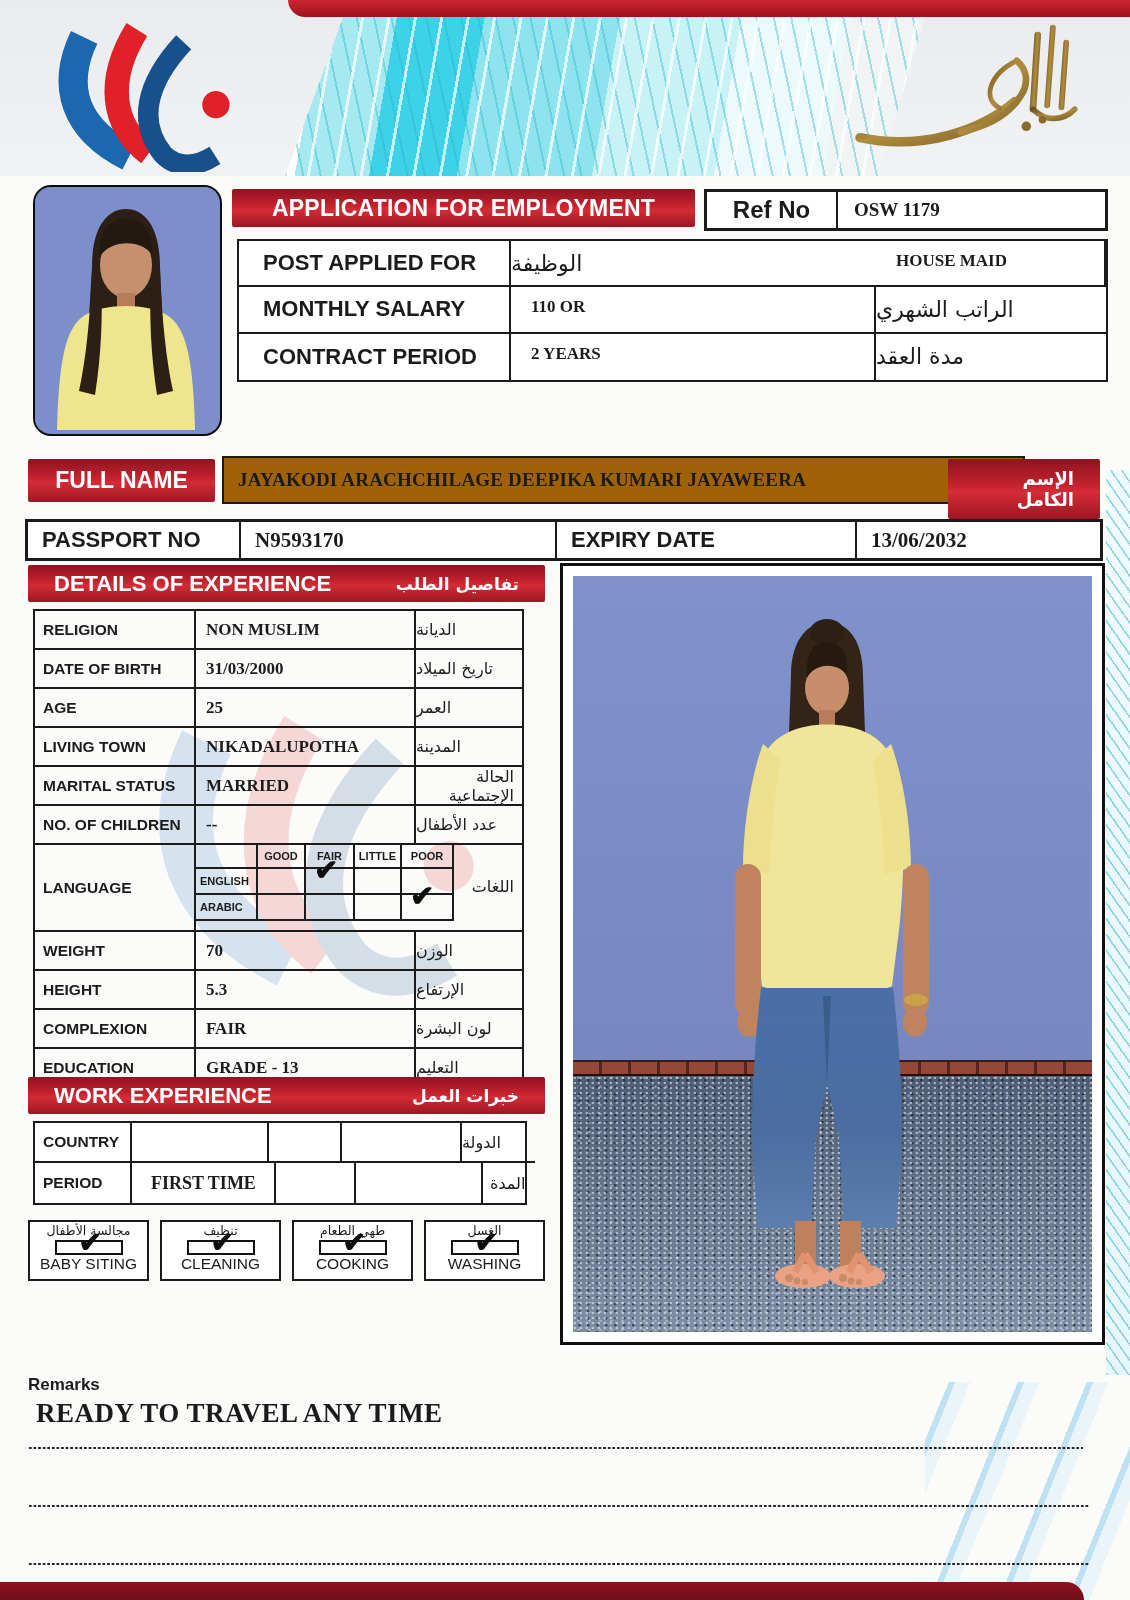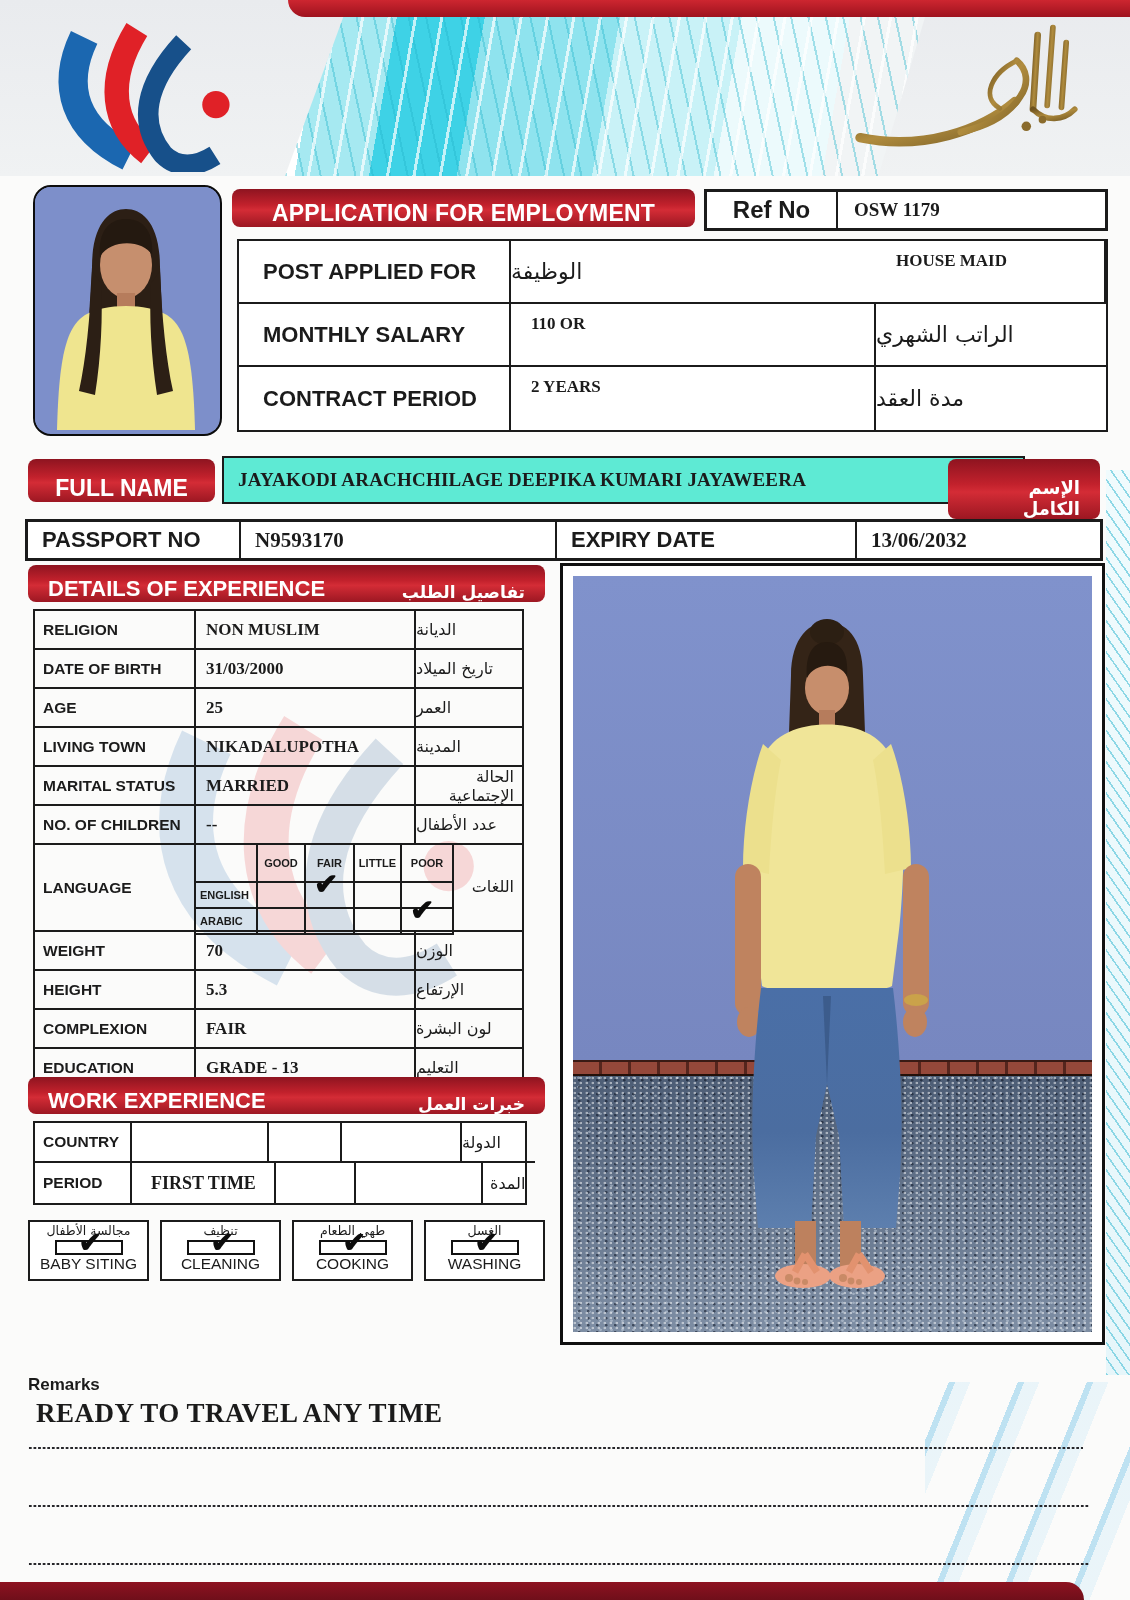--- a/index.html
+++ b/index.html
@@ -20,67 +20,67 @@
     background:
       repeating-linear-gradient(55deg, rgba(61,187,211,.55) 0 1.6px, rgba(61,187,211,0) 1.6px 9px),
       linear-gradient(#f0fbfd,#e6f6fa);}
   .br-stripes{position:absolute;left:925px;top:1382px;width:205px;height:218px;
     background:repeating-linear-gradient(112deg, rgba(255,255,255,0) 0 22px, rgba(140,205,235,.55) 22px 28px,
                rgba(190,228,246,.28) 28px 42px, rgba(255,255,255,0) 42px 64px);}
   .bottombar{position:absolute;left:0;top:1582px;width:1084px;height:18px;
     background:linear-gradient(180deg,#8e1220,#6f0f1a);border-radius:0 26px 0 0;}
   
   .redgrad{background:linear-gradient(180deg,#8e1420 0%,#c2212c 42%,#d42c36 55%,#9c1722 100%);}
-  .banner{position:absolute;display:flex;align-items:flex-end;justify-content:space-between;
-          color:#fff;font-weight:bold;border-radius:8px;padding:0 20px;box-sizing:border-box;}
+  .banner{position:absolute;display:flex;align-items:center;justify-content:space-between;
+          color:#fff;font-weight:bold;border-radius:2px;padding:0 26px;box-sizing:border-box;}
   .serif{font-family:"Liberation Serif","DejaVu Serif",serif;font-weight:bold;}
   .ar{font-family:"DejaVu Sans",sans-serif;direction:rtl;}
   .cell{display:flex;align-items:center;box-sizing:border-box;}
   .bdr{border-right:2px solid #1b1b1b;}
   .check{font-weight:bold;color:#0c0c0c;line-height:1;}
   
   .photo-box{position:absolute;left:33px;top:185px;width:185px;height:247px;border:2.5px solid #0c0c0c;
              border-radius:18px;overflow:hidden;background:#7d8fca;}
   
   .app-banner{left:232px;top:189px;width:463px;height:38px;justify-content:center;font-size:23px;letter-spacing:.2px;}
   .ref-box{position:absolute;left:704px;top:189px;width:404px;height:42px;border:3px solid #1b1b1b;
            background:#fff;display:grid;grid-template-columns:131px 1fr;box-sizing:border-box;}
   .ref-label{font-size:24px;font-weight:bold;justify-content:center;border-right:2.5px solid #1b1b1b;}
   .ref-value{font-size:19px;padding-left:16px;}
   
-  .post-table{position:absolute;left:237px;top:239px;width:871px;height:193px;border:2.5px solid #1b1b1b;
+  .post-table{position:absolute;left:237px;top:239px;width:871px;height:143px;border:2.5px solid #1b1b1b;
               background:#fff;display:grid;grid-template-rows:1fr 1fr 1fr;box-sizing:border-box;}
   .post-row{display:grid;grid-template-columns:272px 1fr 230px;border-bottom:2.5px solid #1b1b1b;}
   .post-row:last-child{border-bottom:none;}
   .post-label{font-size:22px;font-weight:bold;padding-left:24px;border-right:2.5px solid #1b1b1b;}
   .post-value{font-size:17px;padding-left:20px;align-items:flex-start !important;padding-top:10px;border-right:2.5px solid #1b1b1b;}
   .post-arabic{font-size:22px;justify-content:flex-end;padding-right:16px;}
   
   .fn-label{left:28px;top:459px;width:187px;height:43px;justify-content:center;font-size:23px;}
   .fn-value{position:absolute;left:222px;top:456px;width:803px;height:48px;border:2.5px solid #1b1b1b;
-            background:#5eead4;font-size:19px;padding-left:14px;letter-spacing:.2px;}
+            background:#a16207;font-size:19px;padding-left:14px;letter-spacing:.2px;}
   .fn-arabic{left:948px;top:459px;width:152px;height:60px;justify-content:center;font-size:18px;}
   .pp-table{position:absolute;left:25px;top:519px;width:1078px;height:42px;border:3px solid #1b1b1b;background:#fff;
             display:grid;grid-template-columns:213px 316px 300px 1fr;box-sizing:border-box;}
   .pp-lab{font-size:22px;font-weight:bold;padding-left:14px;}
   .pp-val{font-size:21px;padding-left:14px;}
   
   .details-banner{left:28px;top:565px;width:517px;height:37px;font-size:22px;}
   .banner .ar-side{font-size:17px;font-weight:bold;}
   .details-table{position:absolute;left:33px;top:609px;width:491px;border:2.5px solid #1b1b1b;box-sizing:border-box;}
   .drow{display:grid;grid-template-columns:161px 1fr 106px;height:37px;border-bottom:2px solid #1b1b1b;}
   .drow:last-child{border-bottom:none;}
   .dlabel{font-size:15.5px;font-weight:bold;padding-left:8px;border-right:2px solid #1b1b1b;}
   .dvalue{font-size:17px;padding-left:10px;border-right:2px solid #1b1b1b;}
   .darabic{font-size:16px;justify-content:flex-end;padding-right:8px;}
   .drow.lang{height:85px;grid-template-columns:161px 1fr;}
   .lang-wrap{position:relative;}
   .lang-grid{position:absolute;left:0;top:0;display:grid;grid-template-columns:62px 48px 49px 47px 52px;background:transparent;}
   .lc{border-right:2px solid #1b1b1b;border-bottom:2px solid #1b1b1b;display:flex;align-items:center;justify-content:center;
-      font-size:11px;font-weight:bold;height:38px;box-sizing:border-box;position:relative;}
+      font-size:11px;font-weight:bold;height:24px;box-sizing:border-box;position:relative;}
   .lc.rowh{height:26px;justify-content:flex-start;padding-left:4px;}
   .lc.blank{height:26px;}
   .lc .check{position:absolute;top:-13px;left:8px;font-size:29px;}
   .lang-arabic{position:absolute;right:8px;top:32px;font-size:16px;}
   
   .work-banner{left:28px;top:1077px;width:517px;height:37px;font-size:22px;}
   .work-table{position:absolute;left:33px;top:1121px;width:494px;height:84px;border:2.5px solid #1b1b1b;background:#fff;
               display:grid;grid-template-rows:1fr 1fr;box-sizing:border-box;}
   .wrow{display:grid;grid-template-columns:97px 137px 73px 120px 1fr;border-bottom:2px solid #1b1b1b;}
   .wrow:last-child{border-bottom:none;gap:7px;}

